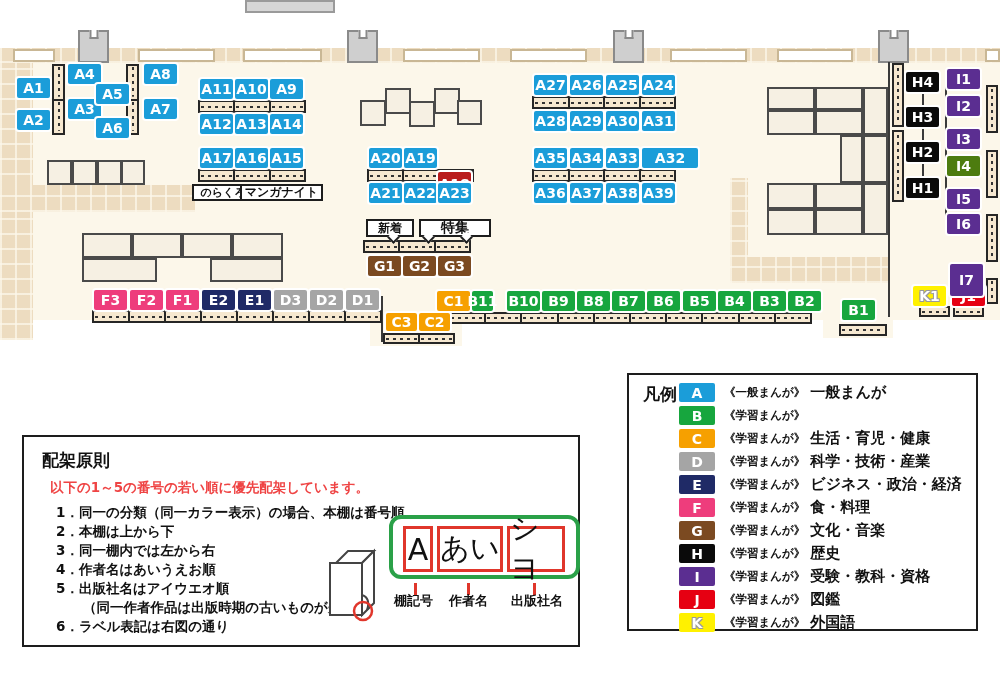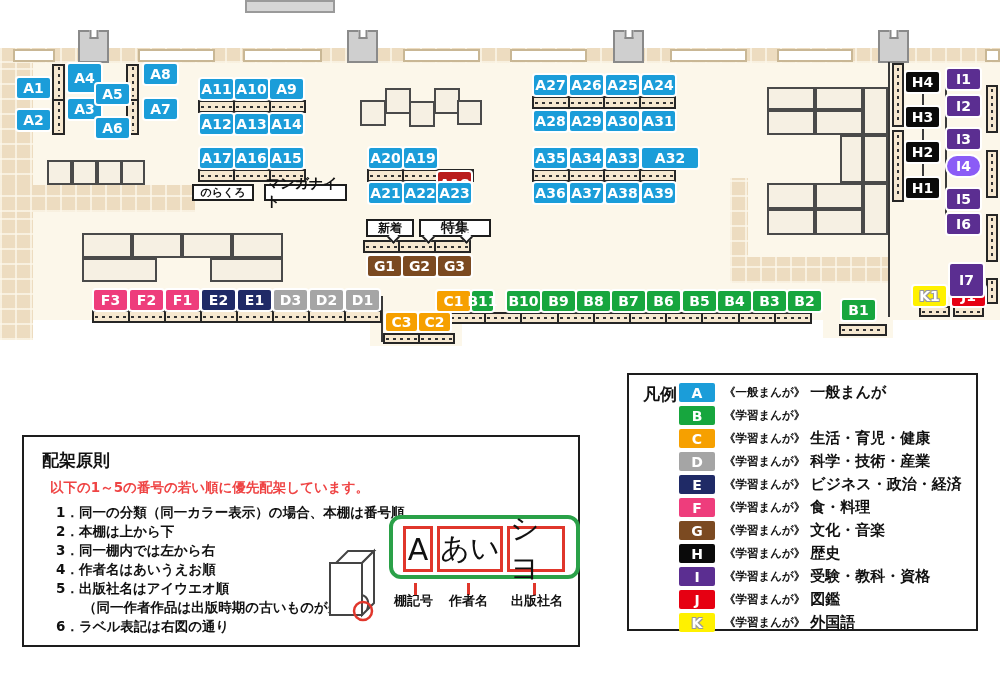--- a/index.html
+++ b/index.html
@@ -221,21 +221,21 @@
         <div class="seg"></div>
       </div>
       <div class="abs shelf v" style="left: 986px; top: 214px; width: 12px; height: 48px;">
         <div class="seg"></div>
       </div>
       <div class="abs shelf v" style="left: 986px; top: 278px; width: 12px; height: 26px;">
         <div class="seg"></div>
       </div>
       <div class="abs chip" style="left: 17px; top: 78px; width: 33px; height: 20px; background: rgb(27, 157, 217);">A1</div>
       <div class="abs chip" style="left: 17px; top: 110px; width: 33px; height: 20px; background: rgb(27, 157, 217);">A2</div>
-      <div class="abs chip" style="left: 68px; top: 64px; width: 33px; height: 28px; background: rgb(27, 157, 217);">A4</div>
+      <div class="abs chip" style="left: 68px; top: 64px; width: 33px; height: 20px; background: rgb(27, 157, 217);">A4</div>
       <div class="abs chip" style="left: 68px; top: 99px; width: 33px; height: 20px; background: rgb(27, 157, 217);">A3</div>
       <div class="abs chip" style="left: 96px; top: 84px; width: 33px; height: 20px; background: rgb(27, 157, 217);">A5</div>
       <div class="abs chip" style="left: 96px; top: 118px; width: 33px; height: 20px; background: rgb(27, 157, 217);">A6</div>
       <div class="abs chip" style="left: 144px; top: 64px; width: 33px; height: 20px; background: rgb(27, 157, 217);">A8</div>
       <div class="abs chip" style="left: 144px; top: 99px; width: 33px; height: 20px; background: rgb(27, 157, 217);">A7</div>
       <div class="abs chip" style="left: 200px; top: 79px; width: 33px; height: 20px; background: rgb(27, 157, 217);">A11</div>
       <div class="abs chip" style="left: 235px; top: 79px; width: 33px; height: 20px; background: rgb(27, 157, 217);">A10</div>
       <div class="abs chip" style="left: 270px; top: 79px; width: 33px; height: 20px; background: rgb(27, 157, 217);">A9</div>
       <div class="abs chip" style="left: 200px; top: 114px; width: 33px; height: 20px; background: rgb(27, 157, 217);">A12</div>
       <div class="abs chip" style="left: 235px; top: 114px; width: 33px; height: 20px; background: rgb(27, 157, 217);">A13</div>
@@ -293,25 +293,25 @@
       <div class="abs chip k-outline" style="left: 913px; top: 286px; width: 33px; height: 20px; background: rgb(255, 241, 0);">K1</div>
       <div class="abs chip" style="left: 952px; top: 286px; width: 33px; height: 20px; background: rgb(230, 0, 18);">J1</div>
       <div class="abs chip" style="left: 950px; top: 264px; width: 33px; height: 32px; background: rgb(91, 46, 145);">I7</div>
       <div class="abs chip" style="left: 906px; top: 72px; width: 33px; height: 20px; background: rgb(10, 10, 10);">H4</div>
       <div class="abs chip" style="left: 906px; top: 107px; width: 33px; height: 20px; background: rgb(10, 10, 10);">H3</div>
       <div class="abs chip" style="left: 906px; top: 142px; width: 33px; height: 20px; background: rgb(10, 10, 10);">H2</div>
       <div class="abs chip" style="left: 906px; top: 178px; width: 33px; height: 20px; background: rgb(10, 10, 10);">H1</div>
       <div class="abs chip" style="left: 947px; top: 69px; width: 33px; height: 20px; background: rgb(91, 46, 145);">I1</div>
       <div class="abs chip" style="left: 947px; top: 96px; width: 33px; height: 20px; background: rgb(91, 46, 145);">I2</div>
       <div class="abs chip" style="left: 947px; top: 129px; width: 33px; height: 20px; background: rgb(91, 46, 145);">I3</div>
-      <div class="abs chip" style="left: 947px; top: 156px; width: 33px; height: 20px; background: #8b5cf6; border-radius: 10px;">I4</div>
+      <div class="abs chip" style="left: 947px; top: 156px; width: 33px; height: 20px; background: #4d7c0f;">I4</div>
       <div class="abs chip" style="left: 947px; top: 189px; width: 33px; height: 20px; background: rgb(91, 46, 145);">I5</div>
       <div class="abs chip" style="left: 947px; top: 214px; width: 33px; height: 20px; background: rgb(91, 46, 145);">I6</div>
       <div class="abs whitebox" style="left: 192px; top: 184px; width: 62px; height: 17px; font-size: 11px;">のらくろ</div>
-      <div class="abs whitebox" style="left: 264px; top: 184px; width: 83px; height: 17px; font-size: 14px;">マンガナイト</div>
+      <div class="abs whitebox" style="left: 240px; top: 184px; width: 83px; height: 17px; font-size: 12px;">マンガナイト</div>
       <div class="abs whitebox" style="left: 366px; top: 219px; width: 48px; height: 18px; font-size: 12px;">新着</div>
       <div class="tail" style="left: 389px; top: 233px;"></div>
       <div class="abs whitebox" style="left: 419px; top: 219px; width: 72px; height: 18px; font-size: 14px;">特集</div>
       <div class="tail" style="left: 424px; top: 233px;"></div>
       <div class="tail" style="left: 462px; top: 233px;"></div>
     </div>
 
   <div class="panel" id="principles-box" style="left:22px;top:435px;width:558px;height:212px;">
     <div id="principles-title">配架原則</div>
     <div id="principles-intro">以下の1～5の番号の若い順に優先配架しています。</div>

